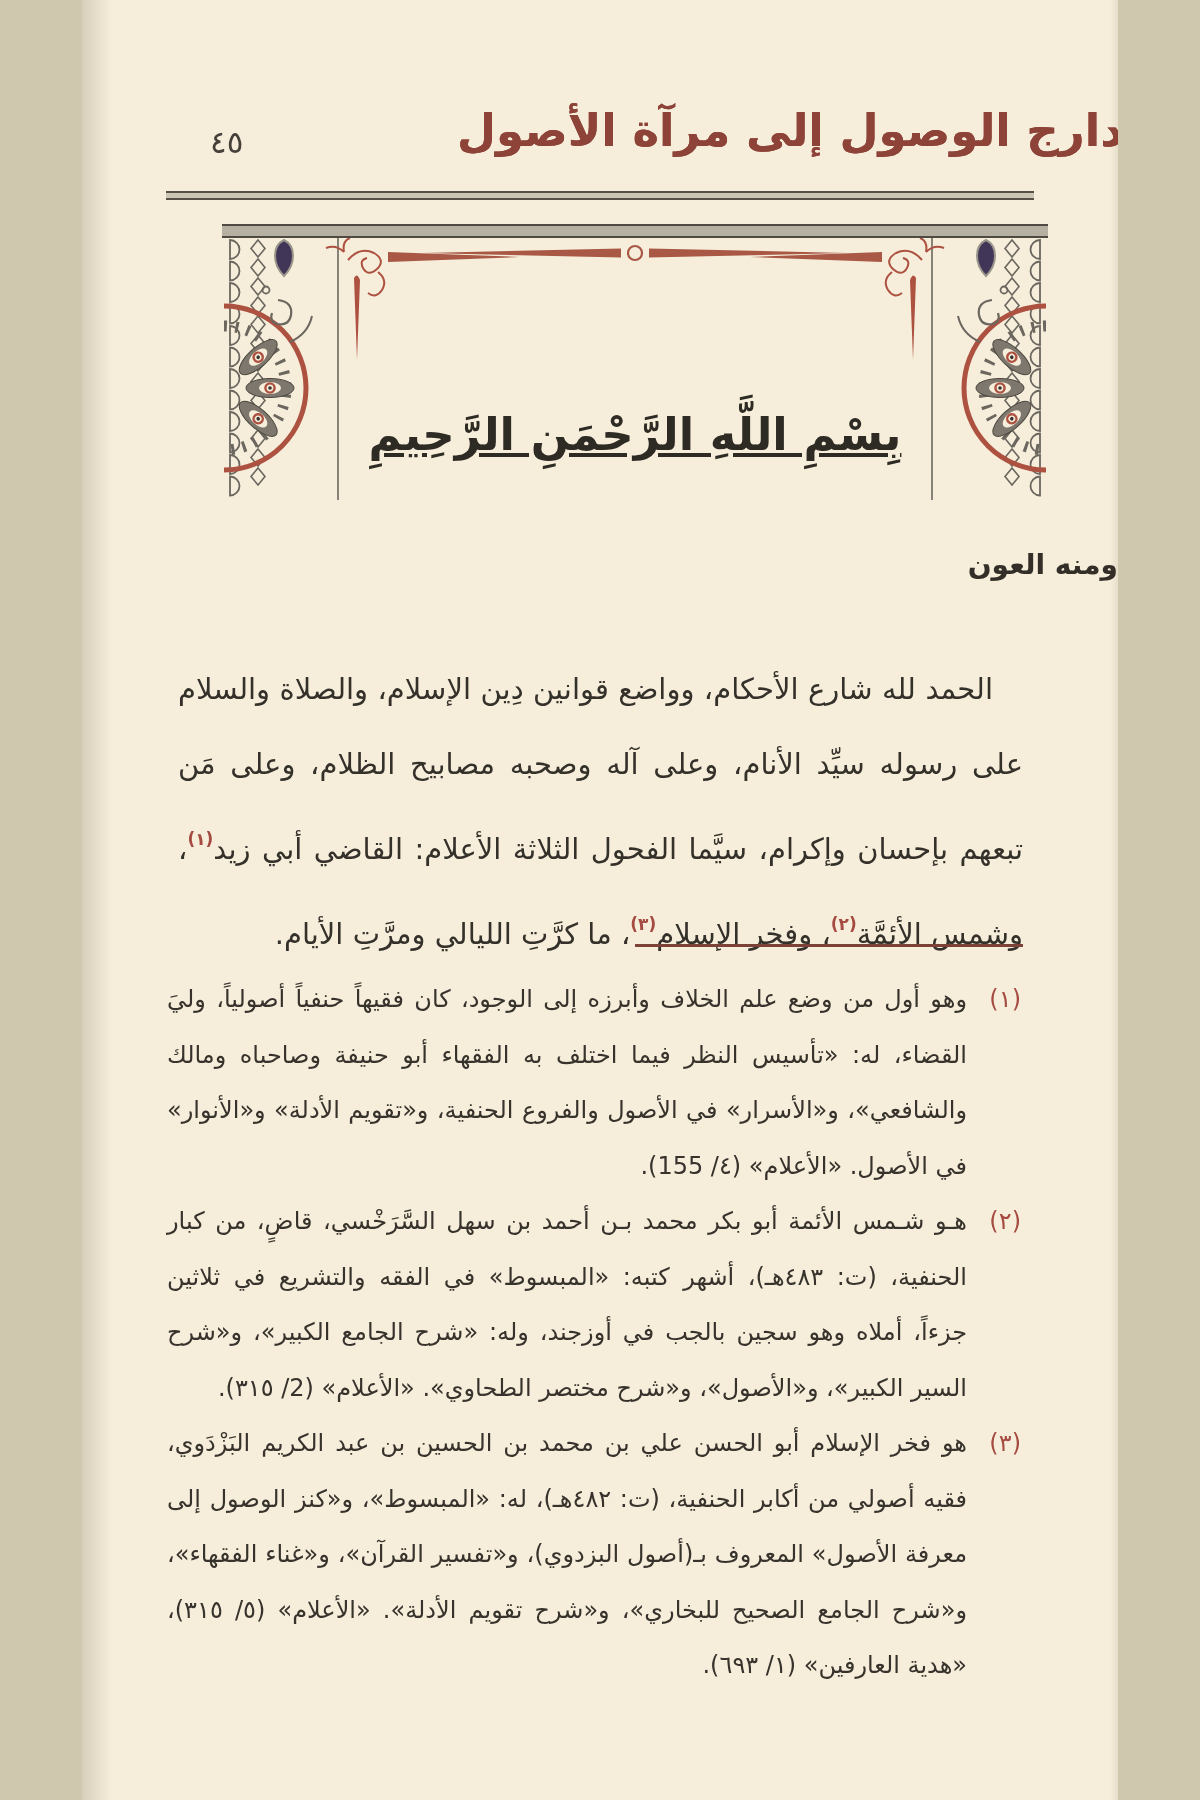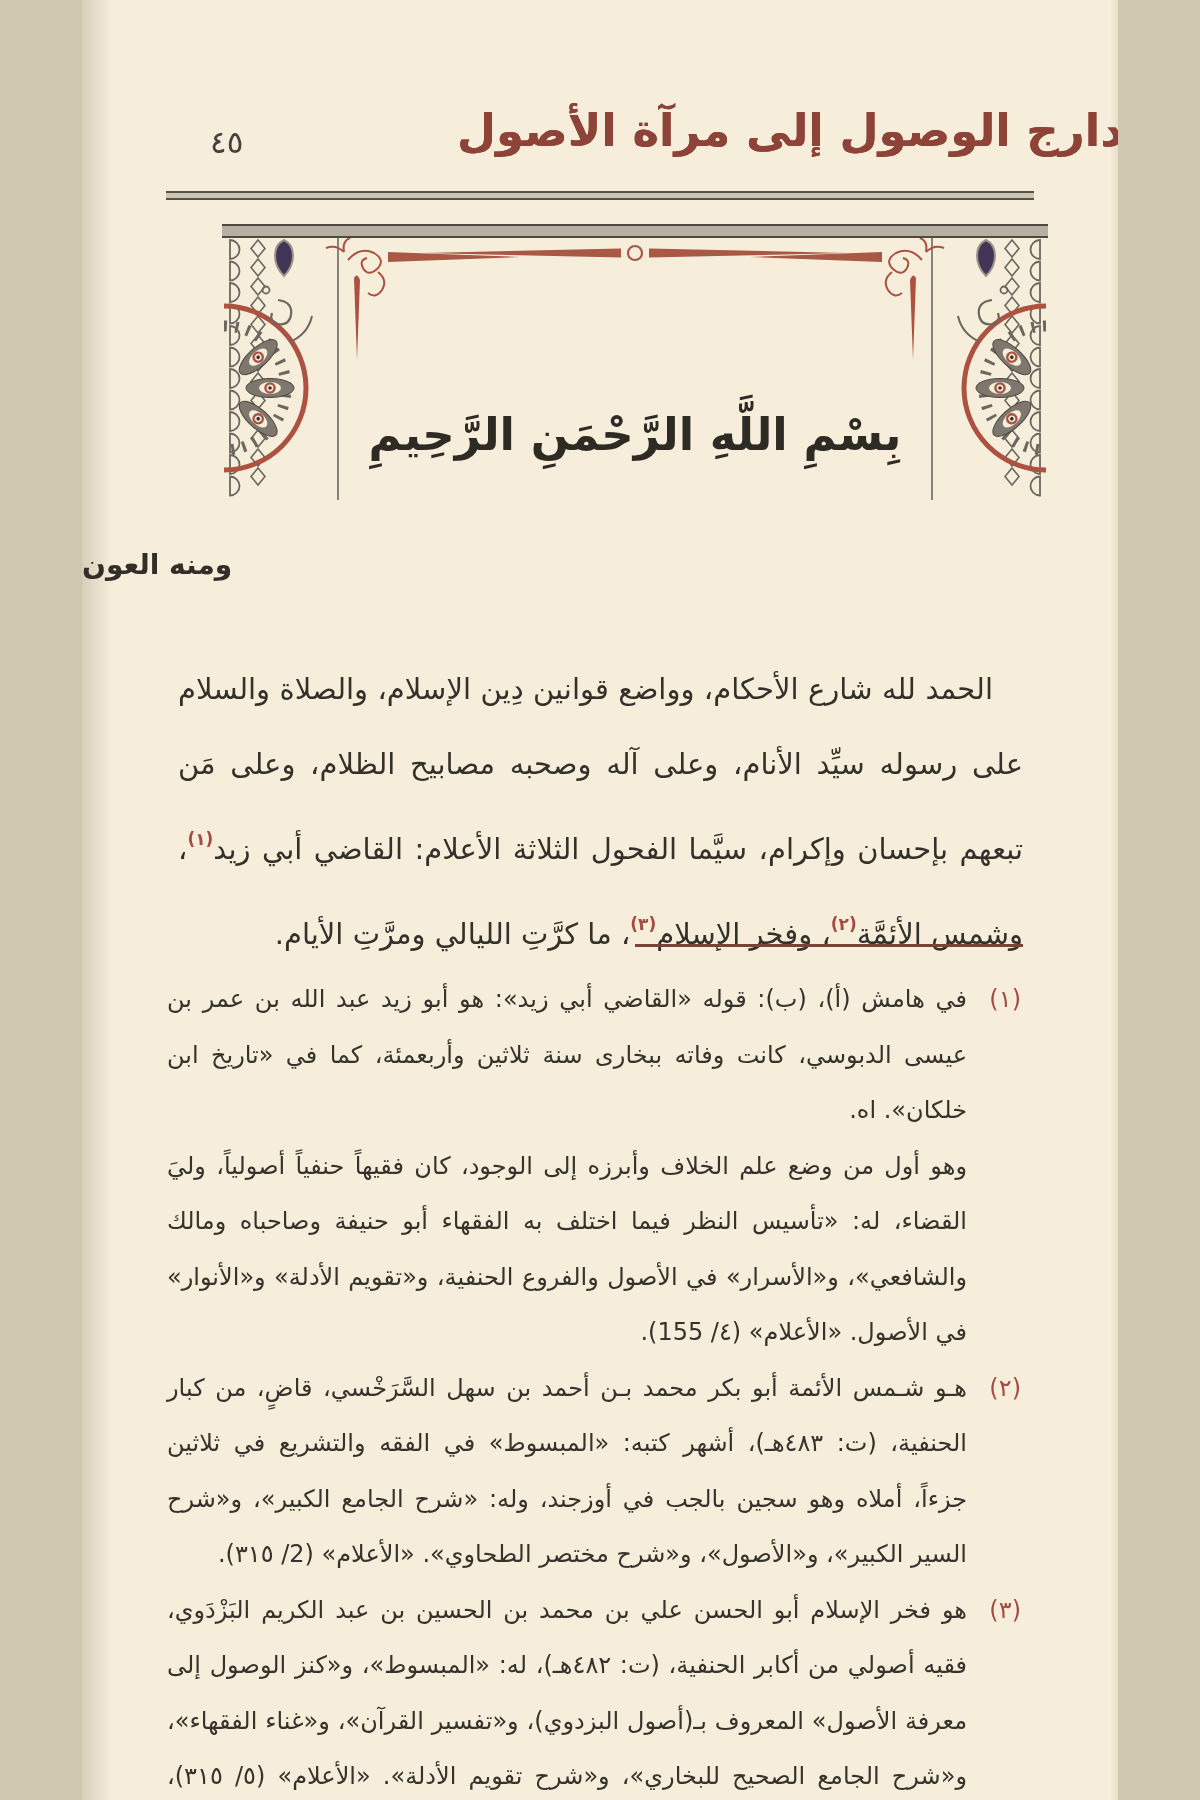--- a/index.html
+++ b/index.html
@@ -32,24 +32,24 @@
     position:absolute;top:12px;left:0;right:0;height:10px;
     border-top:2px solid #4e4a42;border-bottom:2px solid #4e4a42;background:#b5b0a2;
   }
   .band-centerline{position:absolute;top:30px;left:50%;transform:translateX(-50%);}
   .orn-col{position:absolute;top:26px;width:300px;height:262px;}
   .orn-col.left{left:-2px;}
   .orn-col.right{right:-2px;transform:scaleX(-1);}
 
   .basmala{
     position:absolute;top:196px;left:0;right:0;text-align:center;
-    font-size:45px;font-weight:bold;color:#2e2a24;letter-spacing:-1px;
+    font-size:45px;font-weight:bold;color:#2e2a24;letter-spacing:-1px;text-decoration:underline;
   }
   .dedication{
-    position:absolute;top:548px;left:0;right:0;text-align:left;
+    position:absolute;top:548px;left:0;right:0;text-align:right;
     font-size:28px;font-weight:bold;color:#332f28;
   }
 
   
   .body-paragraph{
     position:absolute;top:652px;right:95px;left:96px;
     font-size:29px;line-height:75px;text-align:justify;text-indent:30px;
     color:#34302a;
   }
   .fn-marker{
@@ -225,21 +225,20 @@
   </div>
 
   <div class="dedication">ومنه العون</div>
 
   <div class="body-paragraph">الحمد لله شارع الأحكام، وواضع قوانين دِين الإسلام، والصلاة والسلام على رسوله سيِّد الأنام، وعلى آله وصحبه مصابيح الظلام، وعلى مَن تبعهم بإحسان وإكرام، سيَّما الفحول الثلاثة الأعلام: القاضي أبي زيد<span class="fn-marker">(١)</span>، وشمس الأئمَّة<span class="fn-marker">(٢)</span>، وفخر الإسلام<span class="fn-marker">(٣)</span>، ما كرَّتِ الليالي ومرَّتِ الأيام.</div>
 
   <div class="footnote-separator"></div>
   <div class="footnotes">
       <div class="footnote">
         <span class="fn-num">(١)</span>
-        <p>في هامش (أ)، (ب): قوله «القاضي أبي زيد»: هو أبو زيد عبد الله بن عمر بن عيسى الدبوسي، كانت وفاته ببخارى سنة ثلاثين وأربعمئة، كما في «تاريخ ابن خلكان». اه.</p>
         <p>وهو أول من وضع علم الخلاف وأبرزه إلى الوجود، كان فقيهاً حنفياً أصولياً، وليَ القضاء، له: «تأسيس النظر فيما اختلف به الفقهاء أبو حنيفة وصاحباه ومالك والشافعي»، و«الأسرار» في الأصول والفروع الحنفية، و«تقويم الأدلة» و«الأنوار» في الأصول. «الأعلام» (٤/ 155).</p>
       </div>
       <div class="footnote">
         <span class="fn-num">(٢)</span>
         <p>هـو شـمس الأئمة أبو بكر محمد بـن أحمد بن سهل السَّرَخْسي، قاضٍ، من كبار الحنفية، (ت: ٤٨٣هـ)، أشهر كتبه: «المبسوط» في الفقه والتشريع في ثلاثين جزءاً، أملاه وهو سجين بالجب في أوزجند، وله: «شرح الجامع الكبير»، و«شرح السير الكبير»، و«الأصول»، و«شرح مختصر الطحاوي». «الأعلام» (2/ ٣١٥).</p>
       </div>
       <div class="footnote">
         <span class="fn-num">(٣)</span>
         <p>هو فخر الإسلام أبو الحسن علي بن محمد بن الحسين بن عبد الكريم البَزْدَوي، فقيه أصولي من أكابر الحنفية، (ت: ٤٨٢هـ)، له: «المبسوط»، و«كنز الوصول إلى معرفة الأصول» المعروف بـ(أصول البزدوي)، و«تفسير القرآن»، و«غناء الفقهاء»، و«شرح الجامع الصحيح للبخاري»، و«شرح تقويم الأدلة». «الأعلام» (٥/ ٣١٥)، «هدية العارفين» (١/ ٦٩٣).</p>
       </div>

